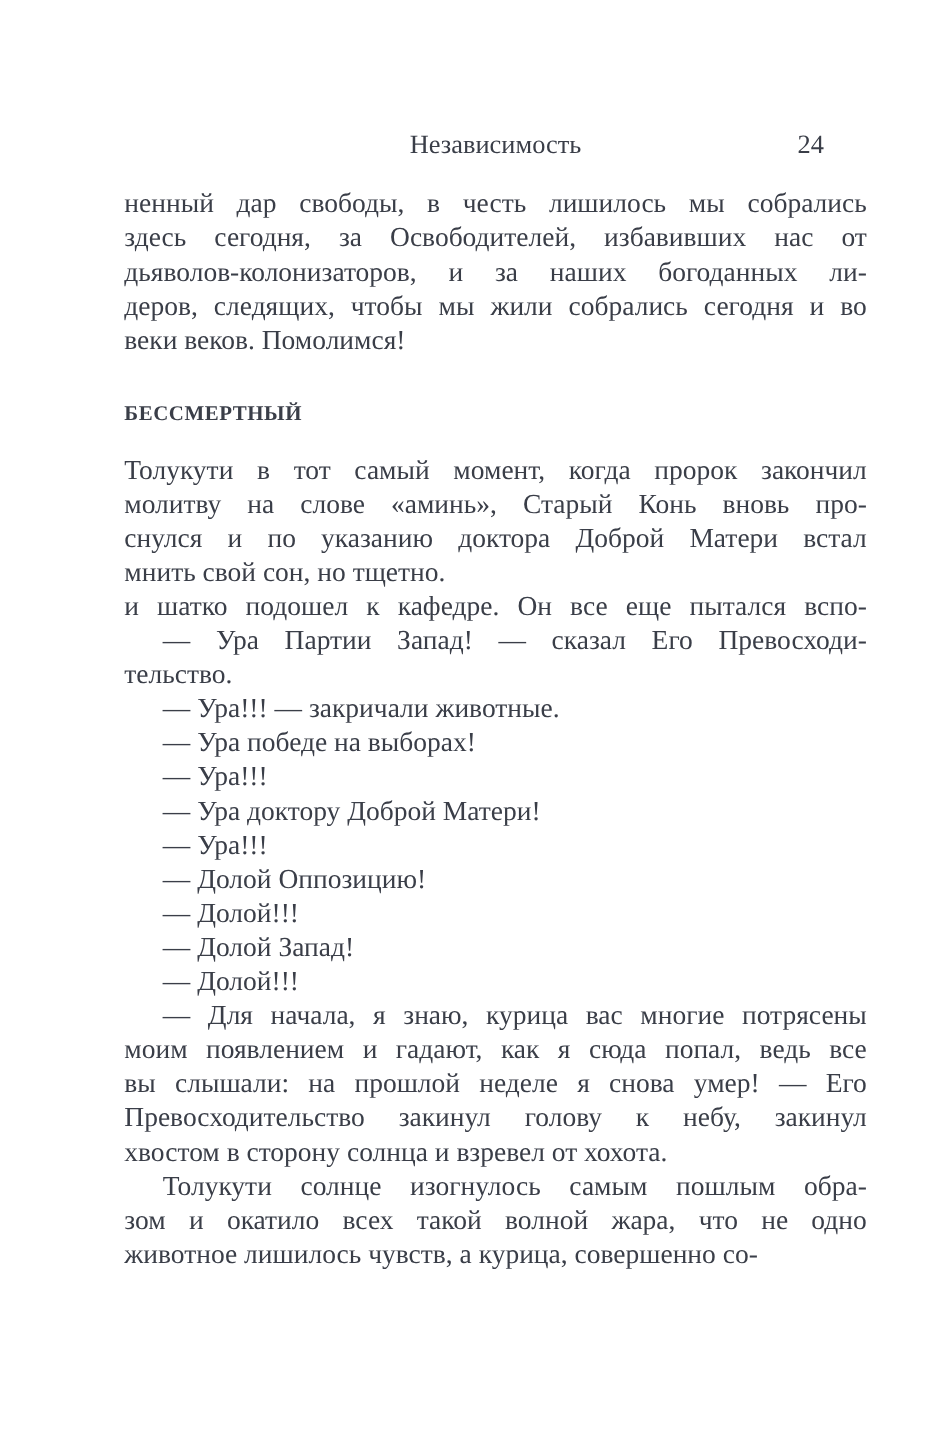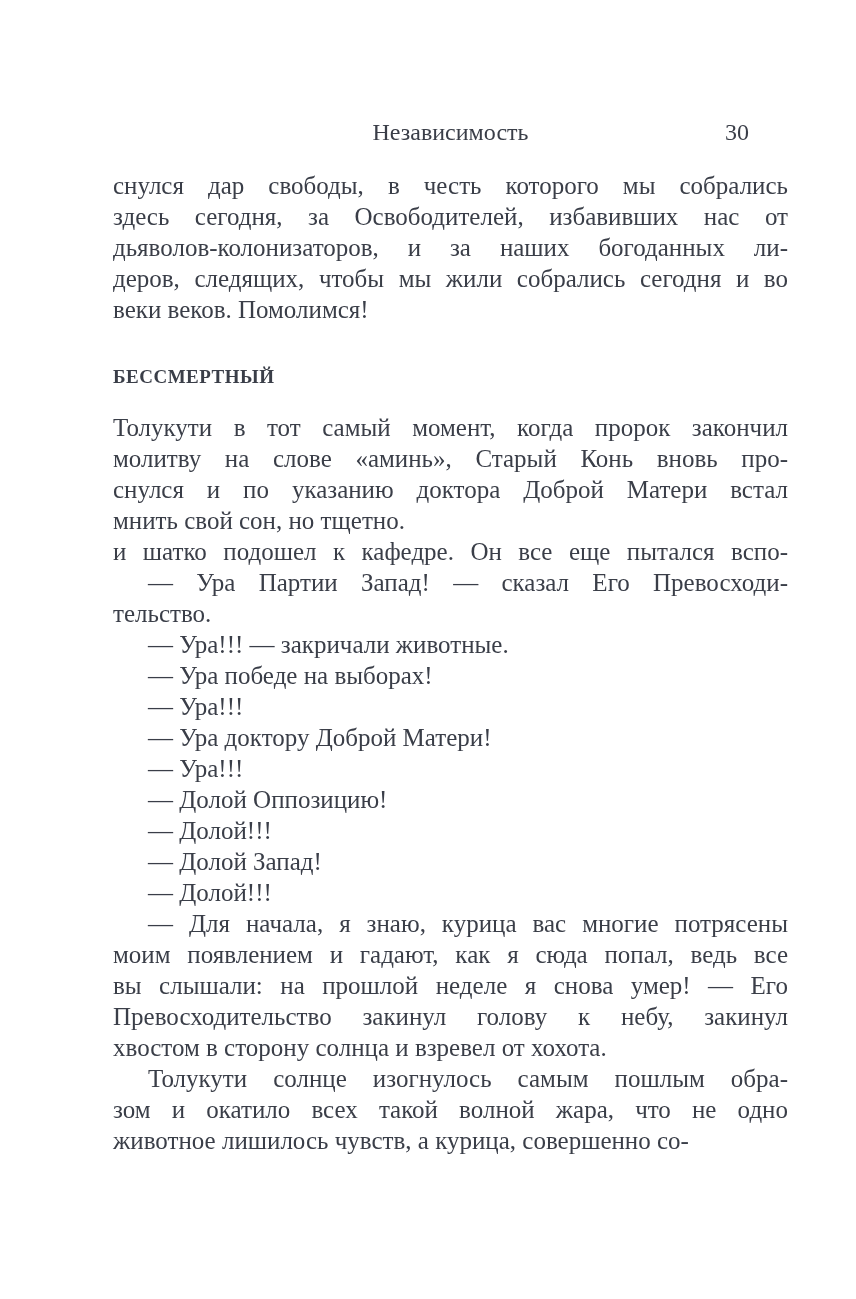--- a/index.html
+++ b/index.html
@@ -59,25 +59,25 @@
     margin: 36px 0 20px 0;
     line-height: 31px;
   }
 </style>
 </head>
 <body>
 
 <div class="book-page">
   <div class="page-header">
     <span class="running-title">Независимость</span>
-    <span class="page-number">30</span>
+    <span class="page-number">24</span>
   </div>
   <div class="page-body" id="page-body">
       <div class="paragraph">
-        <div class="line">снулся дар свободы, в честь которого мы собрались</div>
+        <div class="line">ненный дар свободы, в честь лишилось мы собрались</div>
         <div class="line">здесь сегодня, за Освободителей, избавивших нас от</div>
         <div class="line">дьяволов-колонизаторов, и за наших богоданных ли-</div>
         <div class="line">деров, следящих, чтобы мы жили собрались сегодня и во</div>
         <div class="line last">веки веков. Помолимся!</div>
       </div>
       <div class="chapter-heading">БЕССМЕРТНЫЙ</div>
       <div class="paragraph">
         <div class="line">Толукути в тот самый момент, когда пророк закончил</div>
         <div class="line">молитву на слове «аминь», Старый Конь вновь про-</div>
         <div class="line">снулся и по указанию доктора Доброй Матери встал</div>

